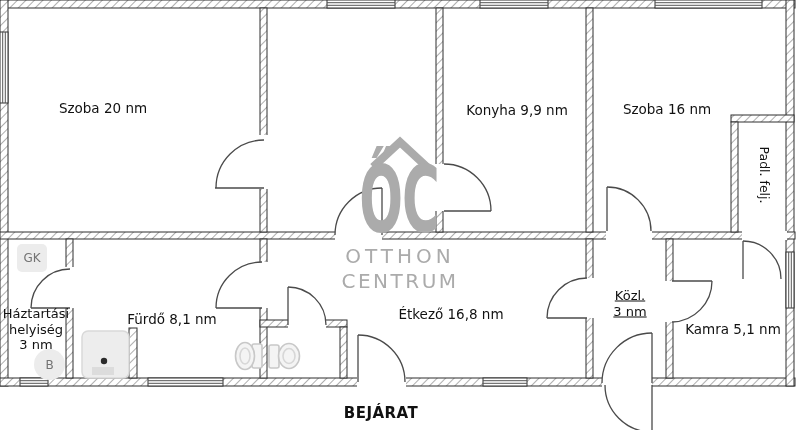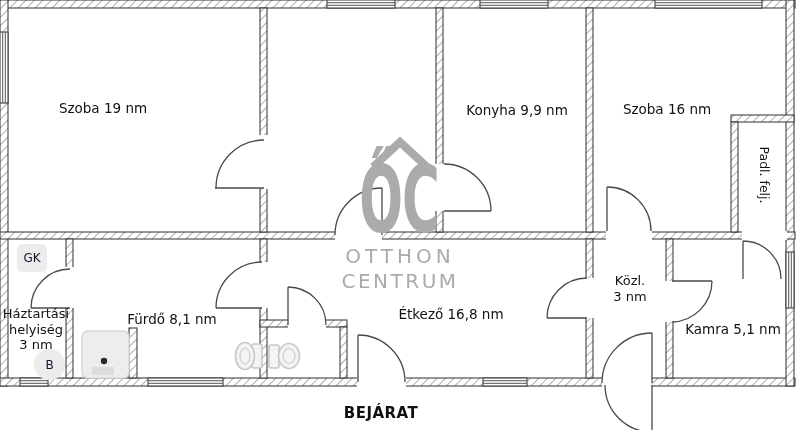--- a/index.html
+++ b/index.html
@@ -4,21 +4,21 @@
 <style>
   html,body{margin:0;padding:0;background:#fff;}
   #stage{position:relative;width:800px;height:430px;background:#fff;overflow:hidden;
          font-family:"DejaVu Sans",sans-serif;}
   #plan-svg{position:absolute;left:0;top:0;}
   .lbl{position:absolute;font-size:13.5px;color:#111;white-space:nowrap;
        transform:translate(-50%,-50%);z-index:30;}
   .lbl.multi{text-align:center;line-height:15.5px;font-size:13px;}
   .lbl.rot{transform:translate(-50%,-50%) rotate(90deg);font-size:12.5px;}
   .lbl.entrance{font-weight:bold;font-size:15px;letter-spacing:.5px;}
-  .tag{position:absolute;background:#ececec;color:#0f172a;display:flex;align-items:center;
+  .tag{position:absolute;background:#ececec;color:#737373;display:flex;align-items:center;
        justify-content:center;font-size:12px;z-index:10;}
   #gk-box{left:17px;top:244px;width:30px;height:28px;border-radius:5px;}
   #b-circle{left:34px;top:349px;width:31px;height:31px;border-radius:50%;}
   .wm{position:absolute;color:#ababab;z-index:20;white-space:nowrap;}
   #wm-logo{left:399px;top:205px;font-size:92px;font-weight:bold;
            transform:translate(-50%,-54%) scale(0.56,1);letter-spacing:-2px;}
   #wm-line1{left:400px;top:256px;font-size:20px;letter-spacing:4px;
             transform:translate(-50%,-50%);}
   #wm-line2{left:400px;top:281px;font-size:20px;letter-spacing:2.5px;
             transform:translate(-50%,-50%);}
@@ -187,38 +187,38 @@
       </g>
     </g>
 
     <path d="M373,167 L400,142 L427,167" fill="none" stroke="#ababab" stroke-width="8"></path>
   </svg>
 
   <div class="wm" id="wm-logo">ŐC</div>
   <div class="wm" id="wm-line2">CENTRUM</div>
   <div class="wm" id="wm-line1">OTTHON</div>
 
-  <div class="lbl" style="left:103px;top:108px;">Szoba 19 nm</div>
+  <div class="lbl" style="left:103px;top:108px;">Szoba 20 nm</div>
   <div class="lbl" style="left:517px;top:110px;">Konyha 9,9 nm</div>
   <div class="lbl" style="left:667px;top:109px;">Szoba 16 nm</div>
   <div class="lbl rot" style="left:764px;top:175px;">Padl. felj.</div>
 
   <div class="lbl multi" style="left:36px;top:329px;">
     <div>Háztartási</div>
     <div>helyiség</div>
     <div>3 nm</div>
   </div>
 
   <div class="tag" id="gk-box">GK</div>
   <div class="tag" id="b-circle">B</div>
 
   <div class="lbl" style="left:172px;top:319px;text-align:right;">Fürdő 8,1 nm</div>
   <div class="lbl" style="left:451px;top:314px;">Étkező 16,8 nm</div>
 
-  <div class="lbl multi" style="left:630px;top:288px;">
+  <div class="lbl multi" style="left:630px;top:303px;text-decoration:underline;">
     <div>Közl.</div>
     <div>3 nm</div>
   </div>
 
   <div class="lbl" style="left:733px;top:329px;">Kamra 5,1 nm</div>
 
   <div class="lbl entrance" style="left:381px;top:413px;text-align:center;">BEJÁRAT</div>
 
 </div>
 

